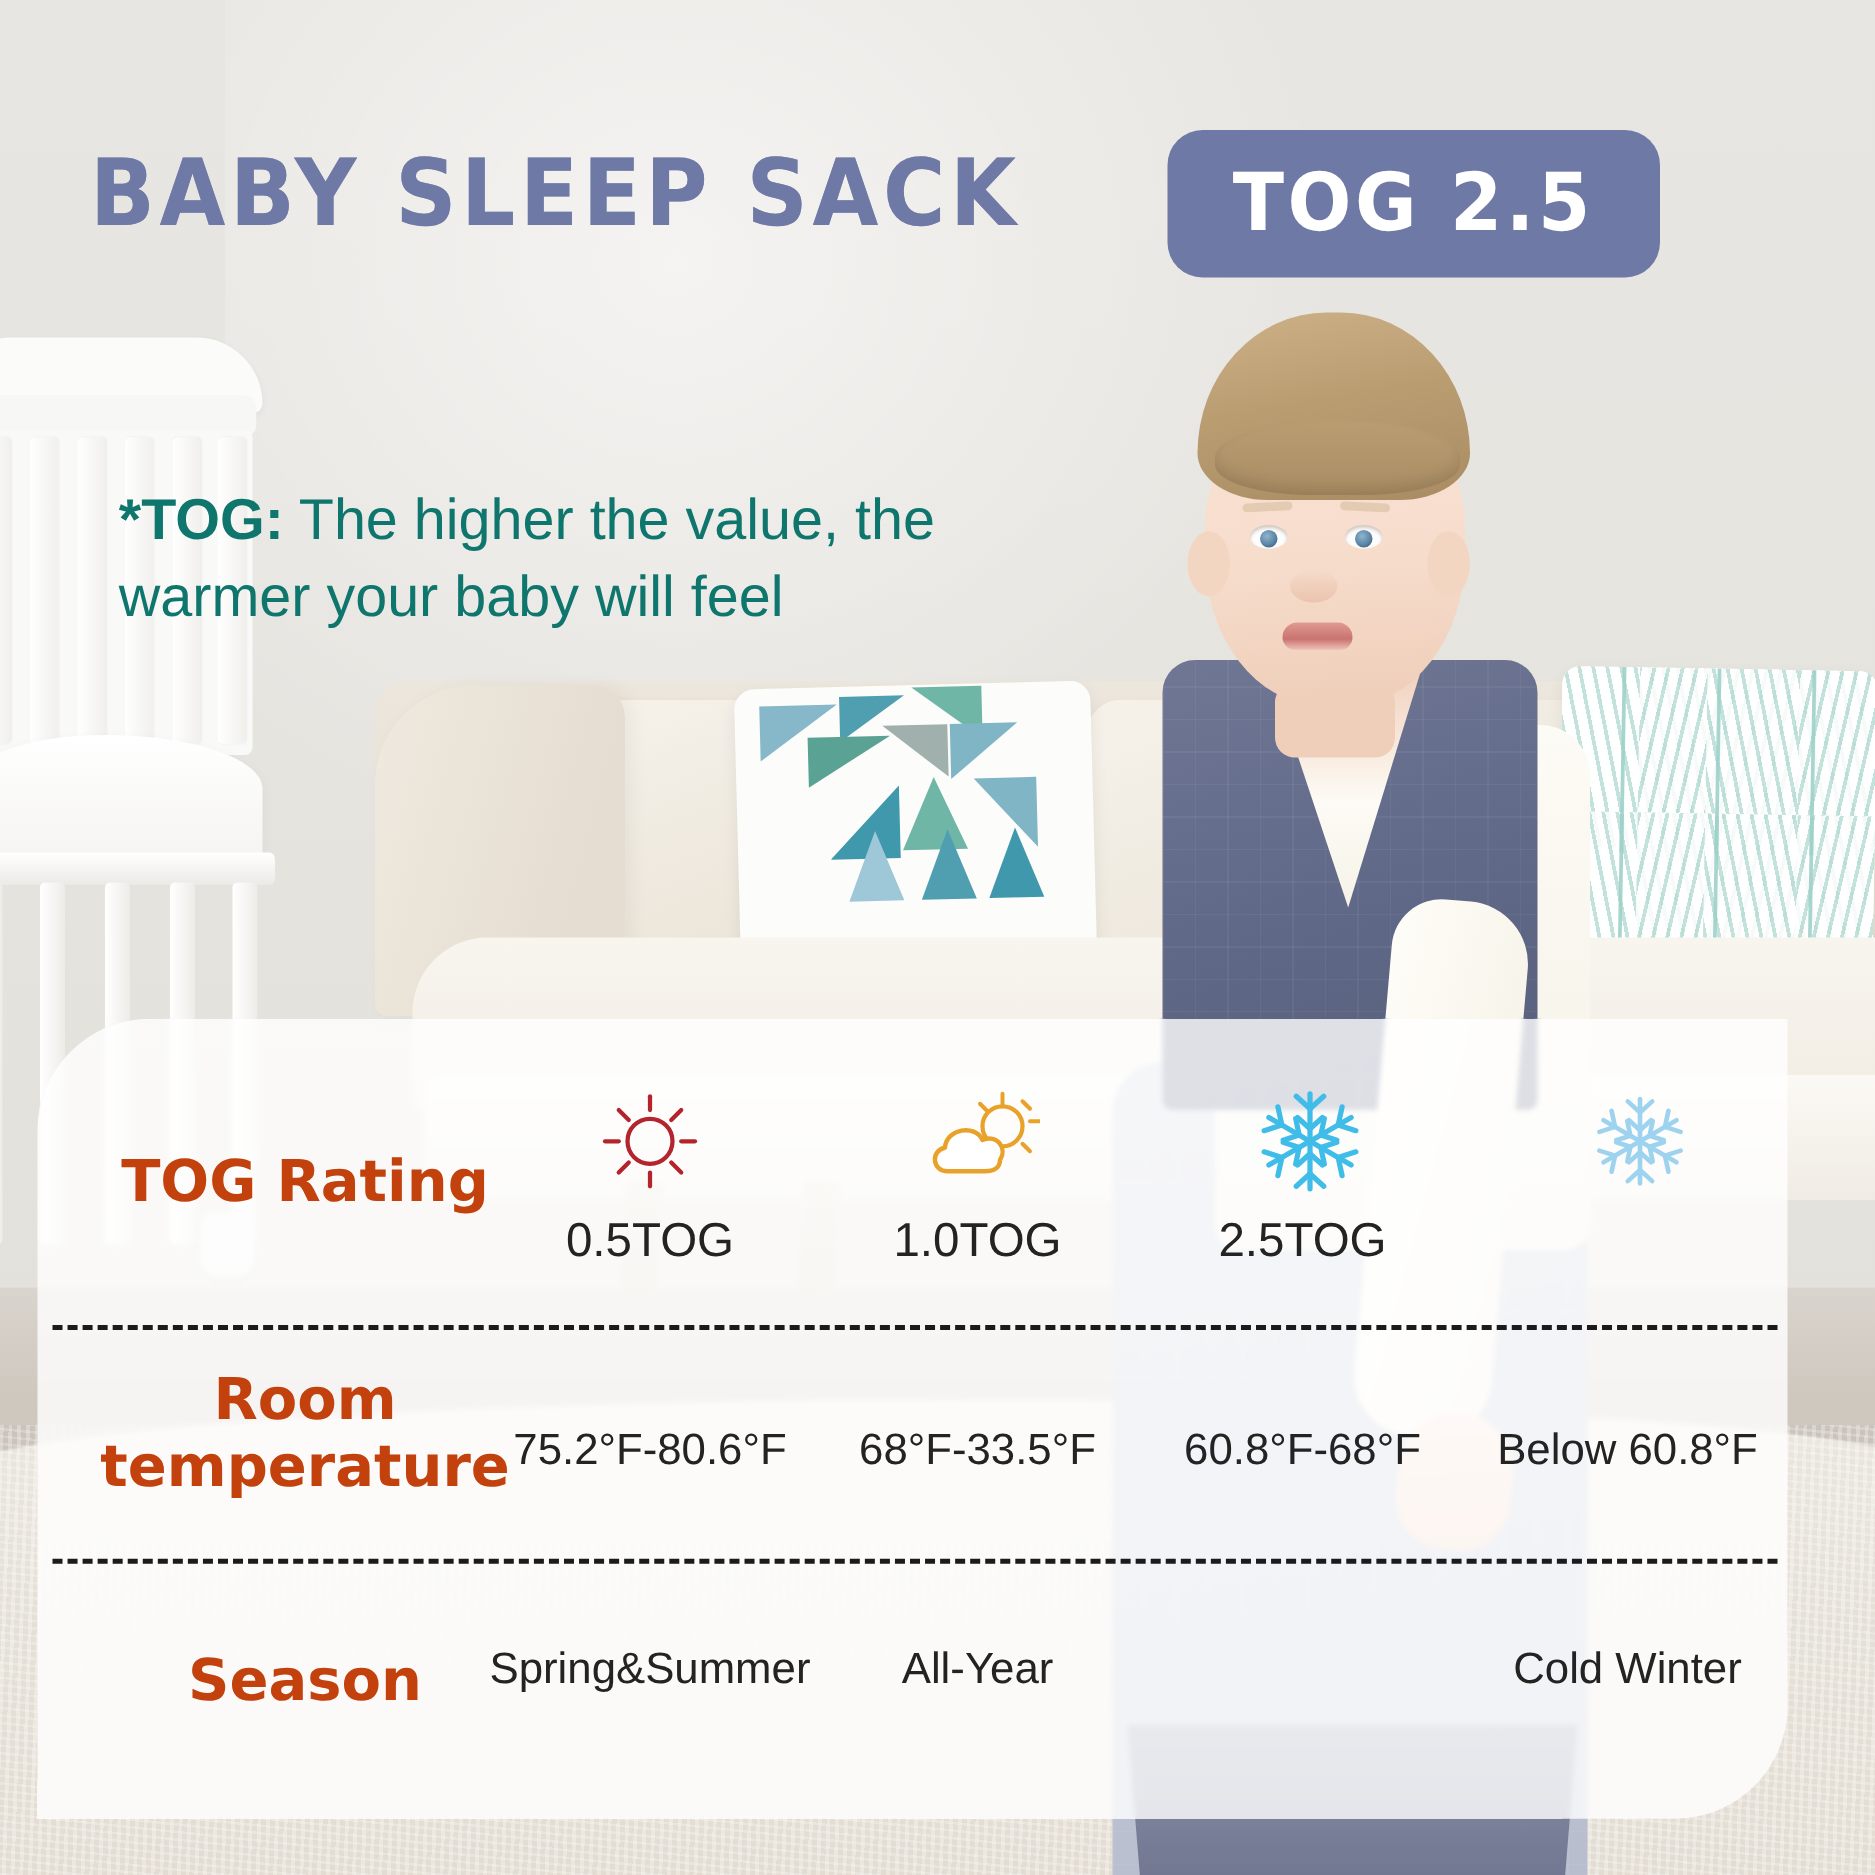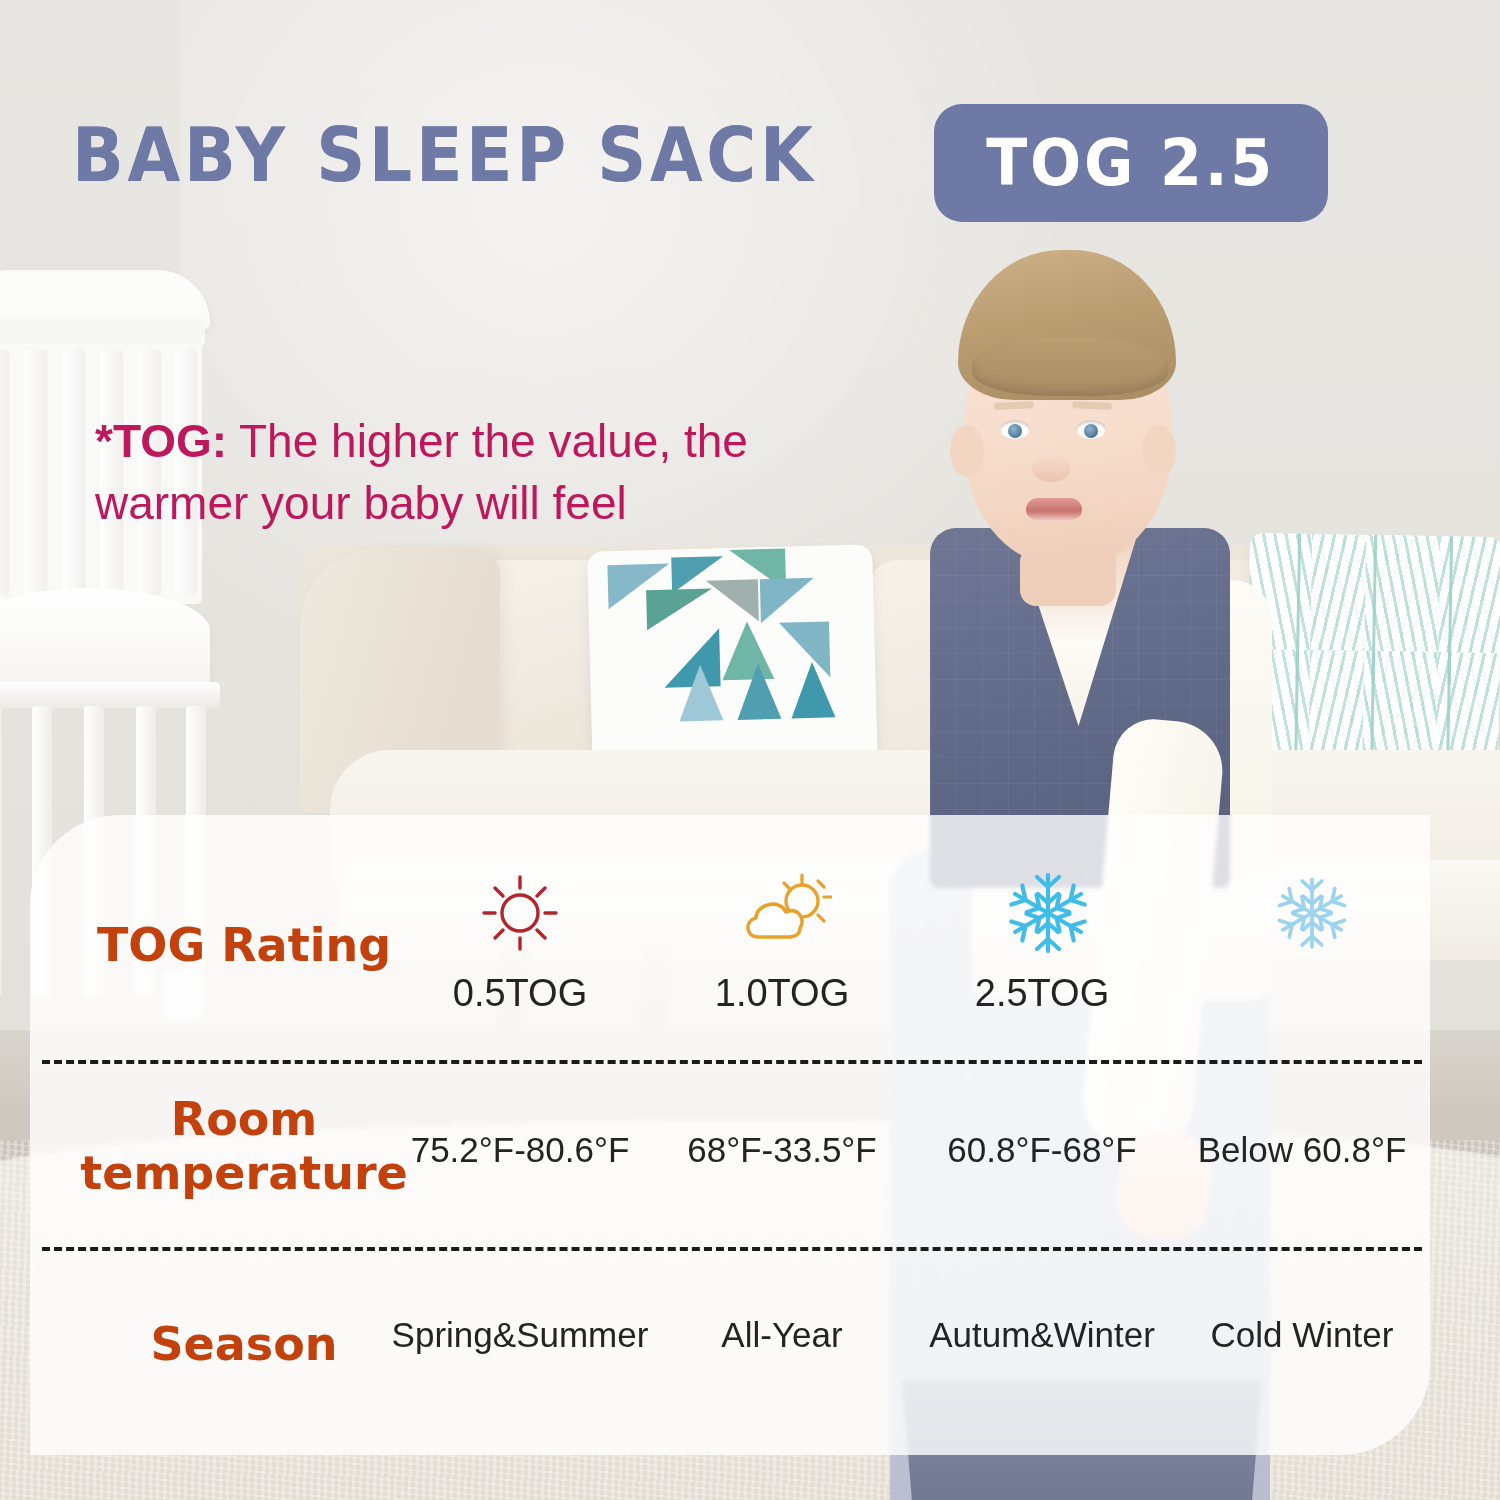--- a/index.html
+++ b/index.html
@@ -267,23 +267,23 @@
     background: #6f79a5;
     display: flex; align-items: center; justify-content: center;
   }
   .tog-badge span {
     font-size: 64px; font-weight: 700; color: #ffffff;
     letter-spacing: 3px; font-family: "DejaVu Sans", sans-serif;
     transform: scaleX(.94);
   }
 
   .tog-desc {
-    position: absolute; left: 95px; top: 410px;
+    position: absolute; left: 95px; top: 384px;
     width: 760px; font-size: 46px; line-height: 1.35;
-    color: #be185d; font-weight: 300;
+    color: #0f766e; font-weight: 300;
     font-family: "Liberation Sans", sans-serif;
   }
   .tog-desc b { font-weight: 700; }
 
   
   .panel {
     position: absolute; left: 30px; top: 815px;
     width: 1400px; height: 640px;
     background: rgba(255,255,255,.80);
     border-radius: 90px 0 90px 0;
@@ -299,21 +299,21 @@
   #lbl-tog   { left: 34px; top: 103px; width: 360px; text-align: center; font-size: 46px; }
   #lbl-room  { left: 34px; top: 277px; width: 360px; text-align: center; font-size: 46px; line-height: 1.18; }
   #lbl-season{ left: 34px; top: 502px; width: 360px; text-align: center; font-size: 46px; }
 
   .cell {
     position: absolute; text-align: center;
     color: #232323; font-weight: 300;
     font-family: "Liberation Sans", sans-serif;
   }
   .cell.tog    { top: 157px; width: 230px; font-size: 38px; }
-  .cell.temp   { top: 315px; width: 270px; font-size: 35px; }
+  .cell.temp   { top: 325px; width: 270px; font-size: 35px; }
   .cell.season { top: 500px; width: 270px; font-size: 35px; }
 
   .icon-slot {
     position: absolute; top: 48px; width: 100px; height: 100px;
     display: flex; align-items: center; justify-content: center;
   }
 
   .divider {
     position: absolute; left: 12px; width: 1380px; height: 0;
     border-top: 4px dashed #1b1b1b;
@@ -563,21 +563,20 @@
       <div class="cell tog" style="left:637px">1.0TOG</div>
       <div class="cell tog" style="left:897px">2.5TOG</div>
 
       <div class="cell temp" style="left:355px">75.2°F-80.6°F</div>
       <div class="cell temp" style="left:617px">68°F-33.5°F</div>
       <div class="cell temp" style="left:877px">60.8°F-68°F</div>
       <div class="cell temp" style="left:1137px">Below 60.8°F</div>
 
       <div class="cell season" style="left:355px">Spring&amp;Summer</div>
       <div class="cell season" style="left:617px">All-Year</div>
-      <div class="cell season" style="left:877px">Autum&amp;Winter</div>
       <div class="cell season" style="left:1137px">Cold Winter</div>
 
       <div class="divider" id="div1"></div>
       <div class="divider" id="div2"></div>
     </div>
   </div>
 
 </div>
 
 </body></html>

